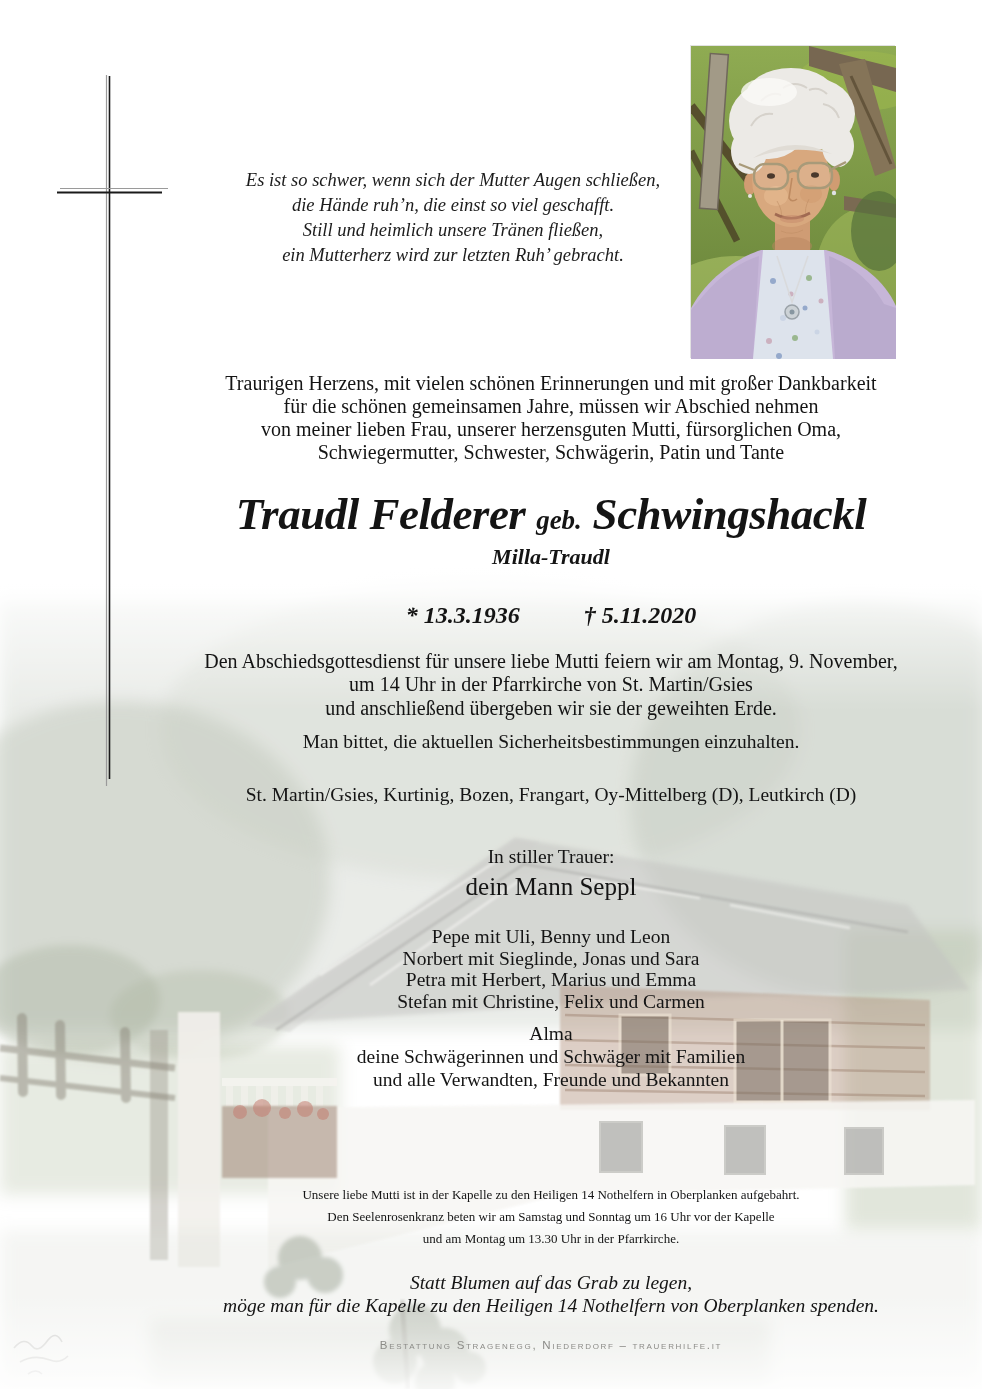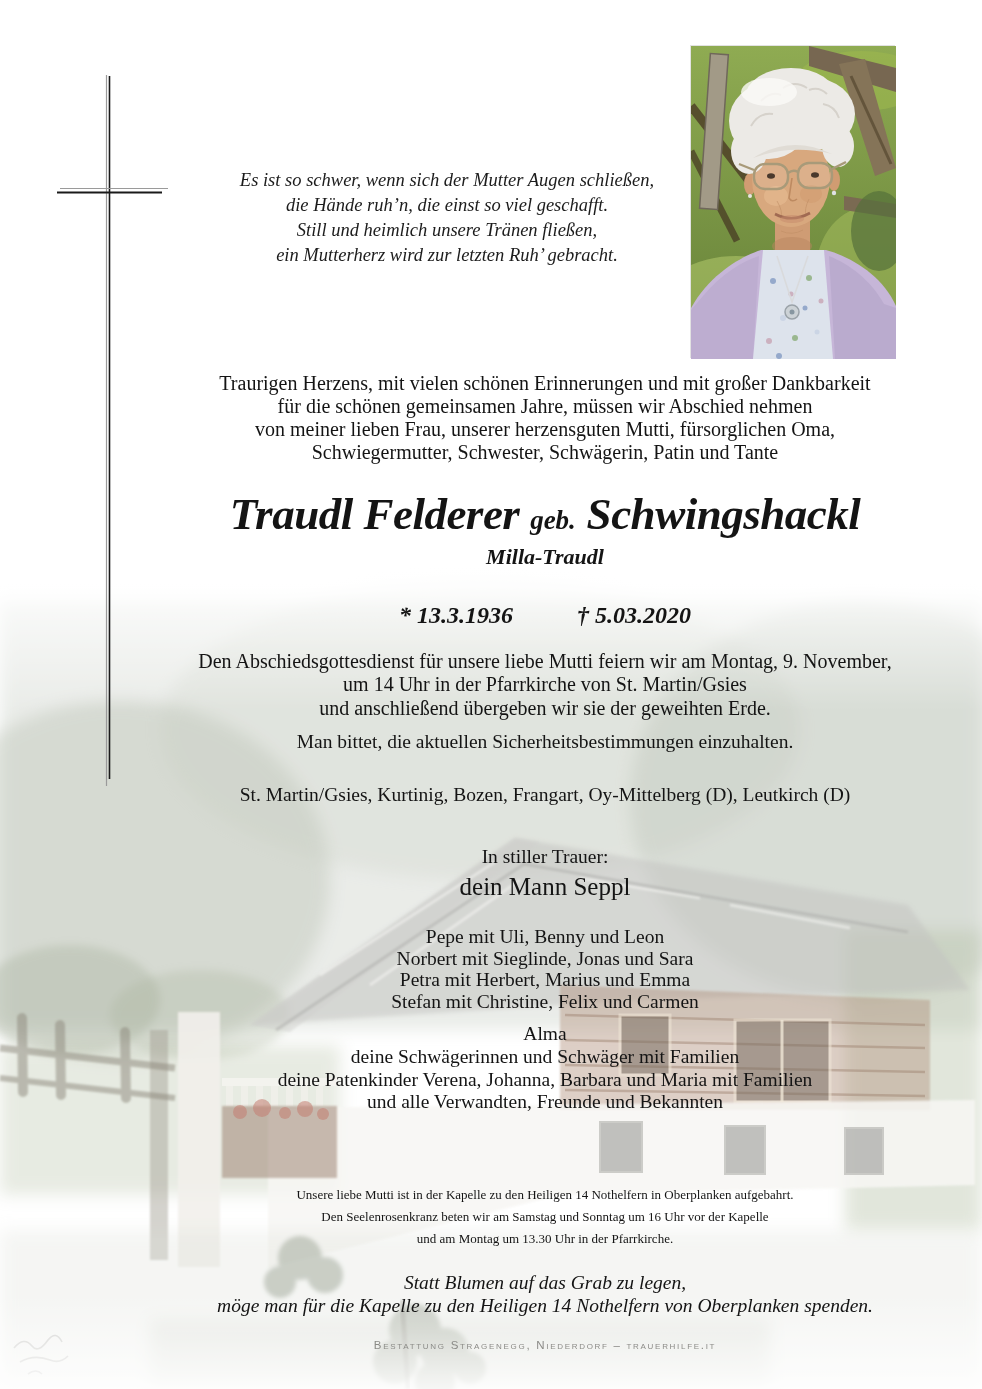--- a/index.html
+++ b/index.html
@@ -2,21 +2,21 @@
 <html lang="de"><head>
 <meta charset="utf-8">
 <style>
   html,body{margin:0;padding:0;}
   body{width:982px;height:1389px;position:relative;background:#ffffff;overflow:hidden;
        font-family:"Liberation Serif","DejaVu Serif",serif;color:#141414;}
   .layer{position:absolute;pointer-events:none;}
   #bg-painting{left:0;top:560px;width:982px;height:829px;z-index:0;}
   #memorial-cross{left:40px;top:60px;width:140px;height:740px;z-index:2;}
   #portrait{left:690px;top:45px;width:205px;height:313px;z-index:2;border:1px solid #e2e2e2;box-sizing:border-box;}
-  #doc{position:absolute;left:114px;top:0;width:862px;height:986px;z-index:3;}
+  #doc{position:absolute;left:120px;top:0;width:862px;height:986px;z-index:3;}
   .blk{position:absolute;left:0;width:100%;text-align:center;}
   .poem{left:13px;width:640px;top:168px;font-style:italic;font-size:18.5px;line-height:25px;color:#1c1c1c;}
   .intro{top:372px;font-size:20px;line-height:23px;}
   .name{top:488px;font-size:45px;font-weight:bold;font-style:italic;letter-spacing:-0.5px;white-space:nowrap;}
   .name .geb{font-size:27px;letter-spacing:0;}
   .nickname{top:544px;font-size:22px;font-weight:bold;font-style:italic;}
   .dates{top:586px;font-size:24px;font-weight:bold;font-style:italic;}
   .dates span{display:inline-block;margin:16px 29px;}
   .service{top:650px;font-size:20px;line-height:23.3px;}
   .notice{top:731px;font-size:19.5px;}
@@ -272,21 +272,21 @@
   <div class="blk name">
     <span>Traudl Felderer</span>
     <span class="geb">geb.</span>
     <span>Schwingshackl</span>
   </div>
 
   <div class="blk nickname">Milla-Traudl</div>
 
   <div class="blk dates">
     <span>* 13.3.1936</span>
-    <span>† 5.03.2020</span>
+    <span>† 5.11.2020</span>
   </div>
 
   <div class="blk service">
     <div>Den Abschiedsgottesdienst für unsere liebe Mutti feiern wir am Montag, 9. November,</div>
     <div>um 14 Uhr in der Pfarrkirche von St. Martin/Gsies</div>
     <div>und anschließend übergeben wir sie der geweihten Erde.</div>
   </div>
 
   <div class="blk notice">Man bittet, die aktuellen Sicherheitsbestimmungen einzuhalten.</div>
 
@@ -298,21 +298,20 @@
   <div class="blk children">
     <div>Pepe mit Uli, Benny und Leon</div>
     <div>Norbert mit Sieglinde, Jonas und Sara</div>
     <div>Petra mit Herbert, Marius und Emma</div>
     <div>Stefan mit Christine, Felix und Carmen</div>
   </div>
 
   <div class="blk relatives">
     <div>Alma</div>
     <div>deine Schwägerinnen und Schwäger mit Familien</div>
-    <div>deine Patenkinder Verena, Johanna, Barbara und Maria mit Familien</div>
     <div>und alle Verwandten, Freunde und Bekannten</div>
   </div>
 
   <div class="blk wake">
     <div>Unsere liebe Mutti ist in der Kapelle zu den Heiligen 14 Nothelfern in Oberplanken aufgebahrt.</div>
     <div>Den Seelenrosenkranz beten wir am Samstag und Sonntag um 16 Uhr vor der Kapelle</div>
     <div>und am Montag um 13.30 Uhr in der Pfarrkirche.</div>
   </div>
 
   <div class="blk donation">

